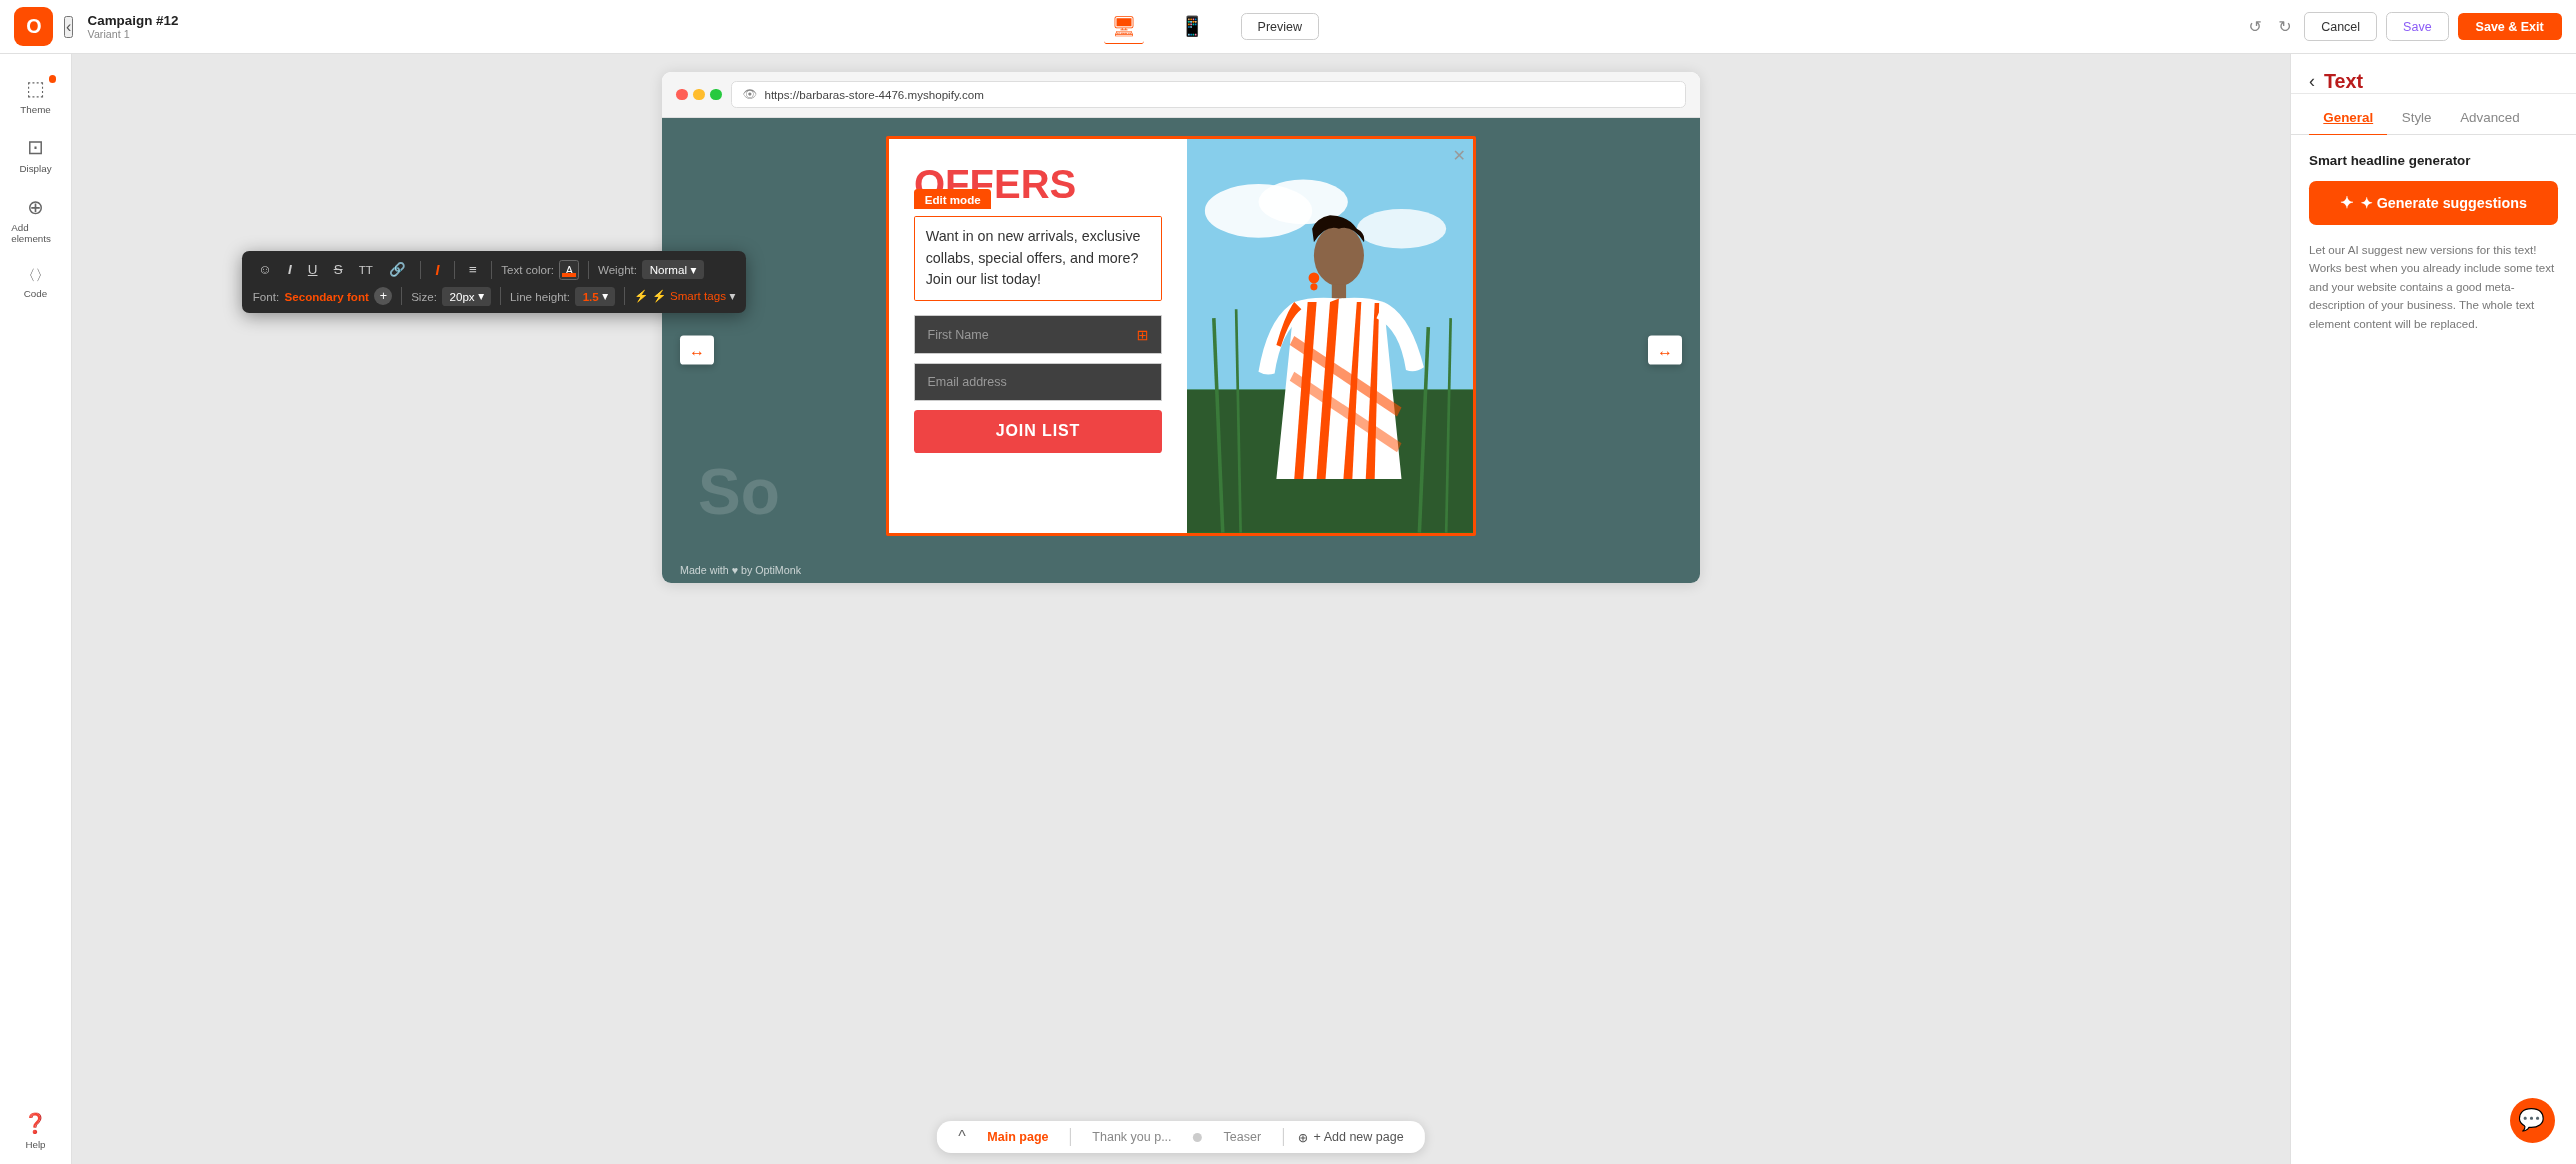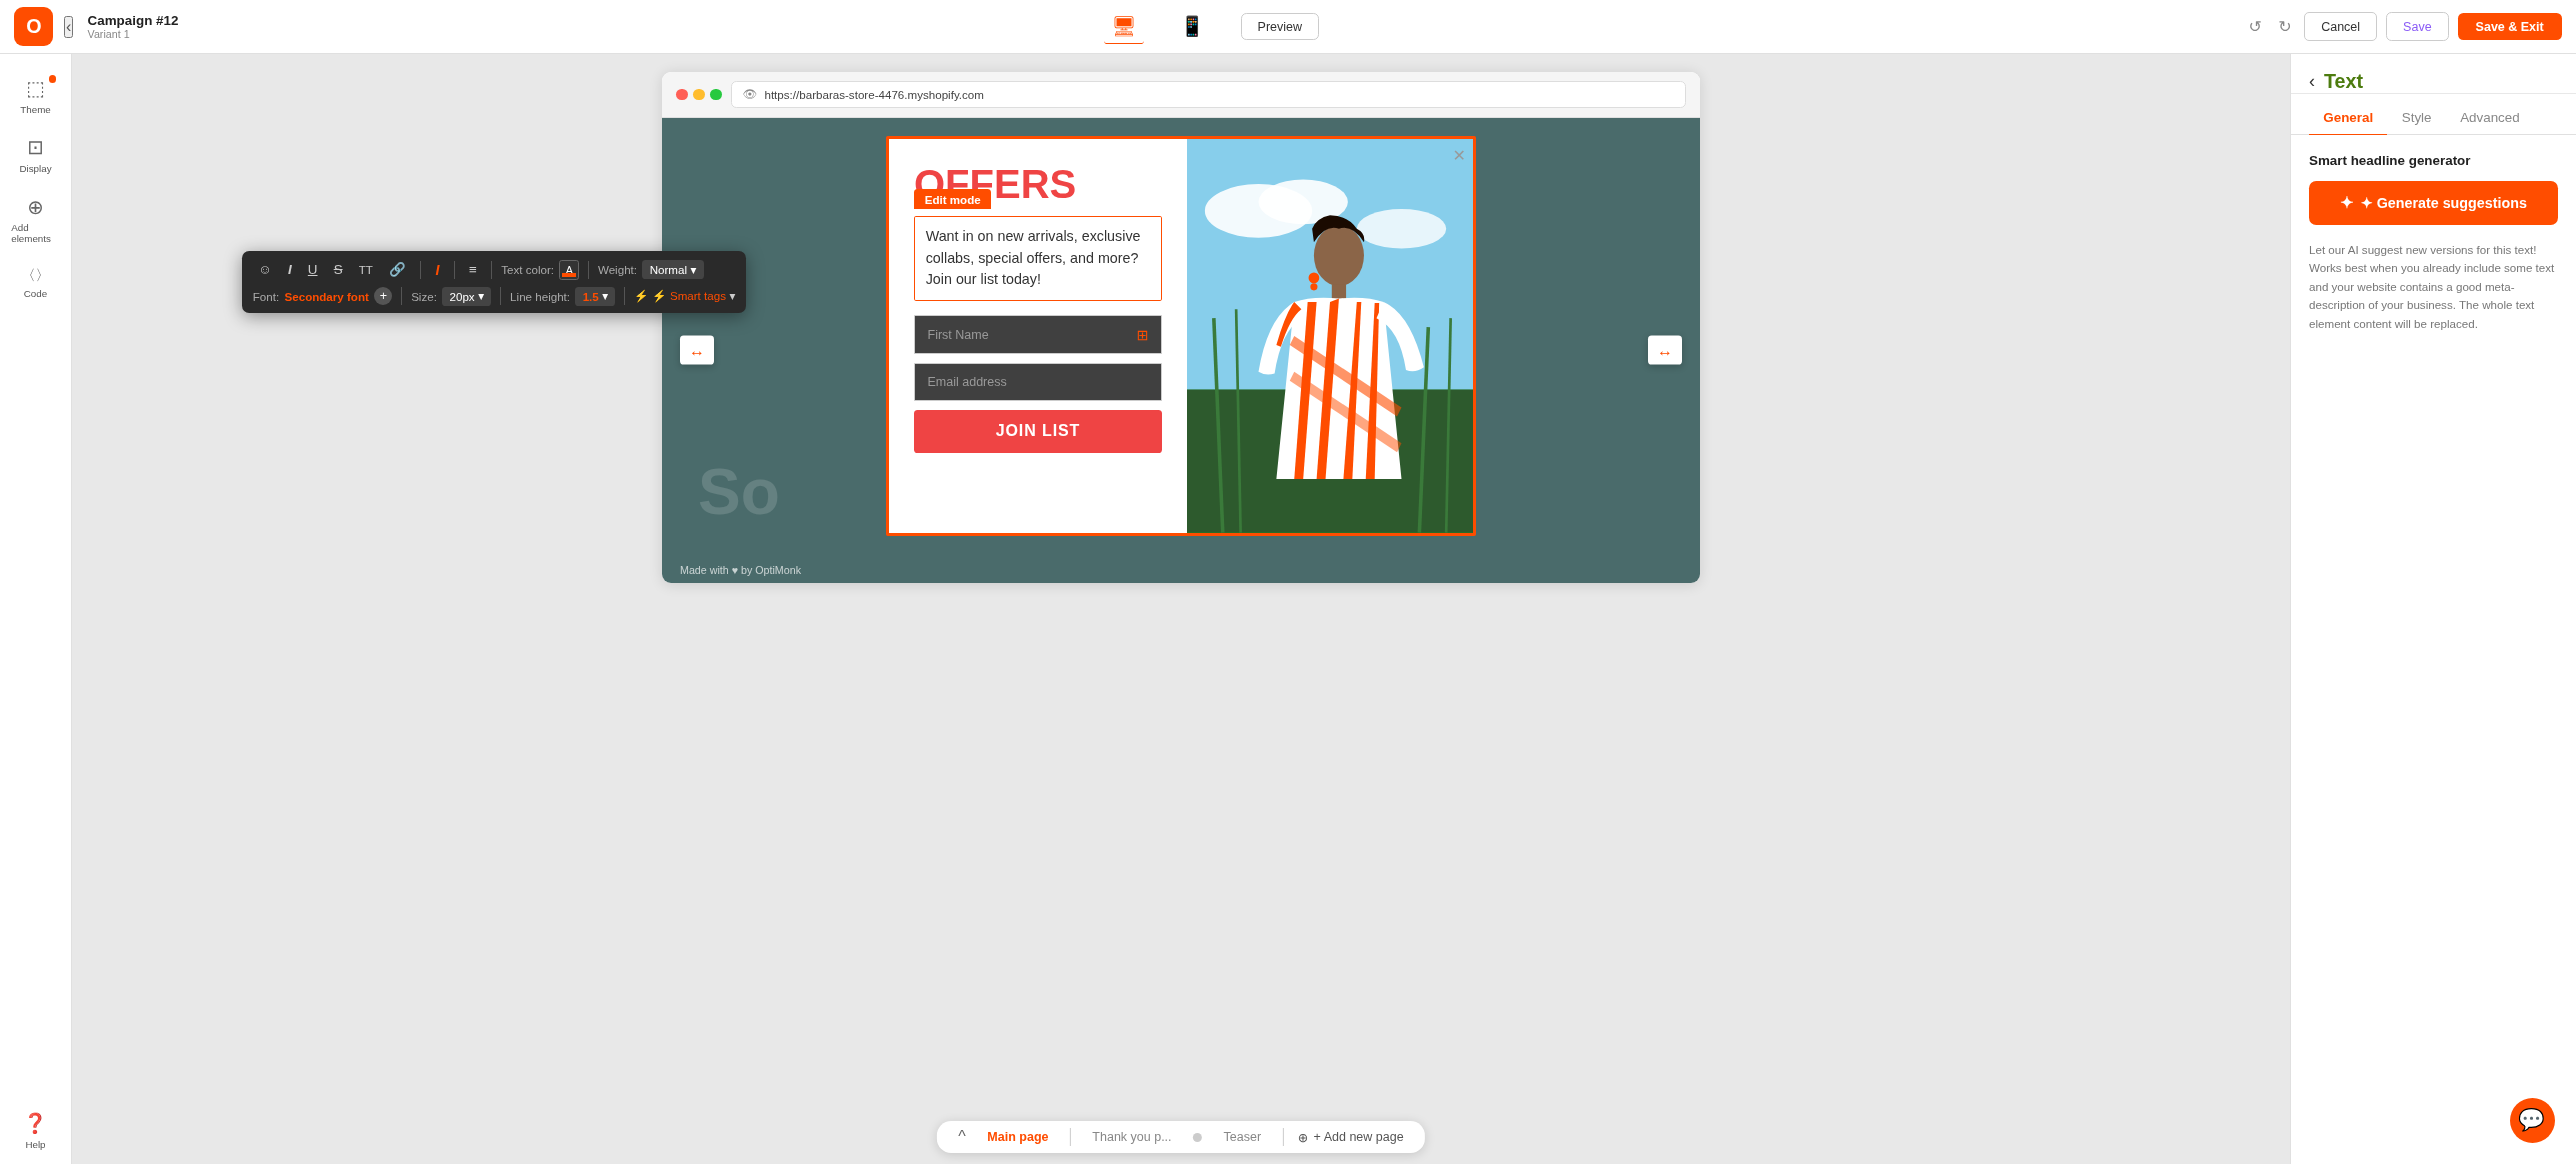--- a/index.html
+++ b/index.html
@@ -52,27 +52,27 @@
     .right-panel {
       position: fixed; top: 54px; right: 0; width: 286px; bottom: 0;
       background: #fff; border-left: 0.9px solid #e0e0e0; z-index: 90;
       display: flex; flex-direction: column;
     }
     .right-panel-header {
       display: flex; align-items: center; padding: 16px 18px 0;
       border-bottom: 0.9px solid #e8e8e8; padding-bottom: 0;
     }
     .right-panel-back { font-size: 18px; color: #333; cursor: pointer; margin-right: 9px; }
-    .right-panel-title { font-size: 19.7px; font-weight: 600; color: #4d7c0f; }
+    .right-panel-title { font-size: 19.7px; font-weight: 600; color: #b91c1c; }
     .right-panel-tabs { display: flex; gap: 0; padding: 0 18px; border-bottom: 0.9px solid #e0e0e0; margin-top: 7.2px; }
     .right-tab {
       padding: 9px 14.3px; font-size: 13.4px; cursor: pointer; color: #888;
       border-bottom: 1.8px solid transparent; margin-bottom: -0.9px;
     }
-    .right-tab.active { color: #ff4d00; border-bottom: 1.8px solid #ff4d00; font-weight: 600; }
+    .right-tab.active { color: #ff4d00; border-bottom: 1.8px solid #ff4d00; font-weight: 600; text-decoration: underline; }
     .right-panel-body { flex: 1; padding: 18px; overflow-y: auto; }
     .headline-gen-title { font-size: 13.4px; font-weight: 600; color: #222; margin-bottom: 12.5px; }
     .generate-btn {
       width: 100%; background: #ff4d00; border: none; border-radius: 7.2px;
       color: #fff; font-size: 14.3px; font-weight: 600; padding: 12.5px;
       cursor: pointer; display: flex; align-items: center; justify-content: center; gap: 7.2px; margin-bottom: 16px;
     }
     .generate-btn .star { font-size: 16px; }
     .gen-description { font-size: 11.6px; color: #777; line-height: 1.6; }
 

